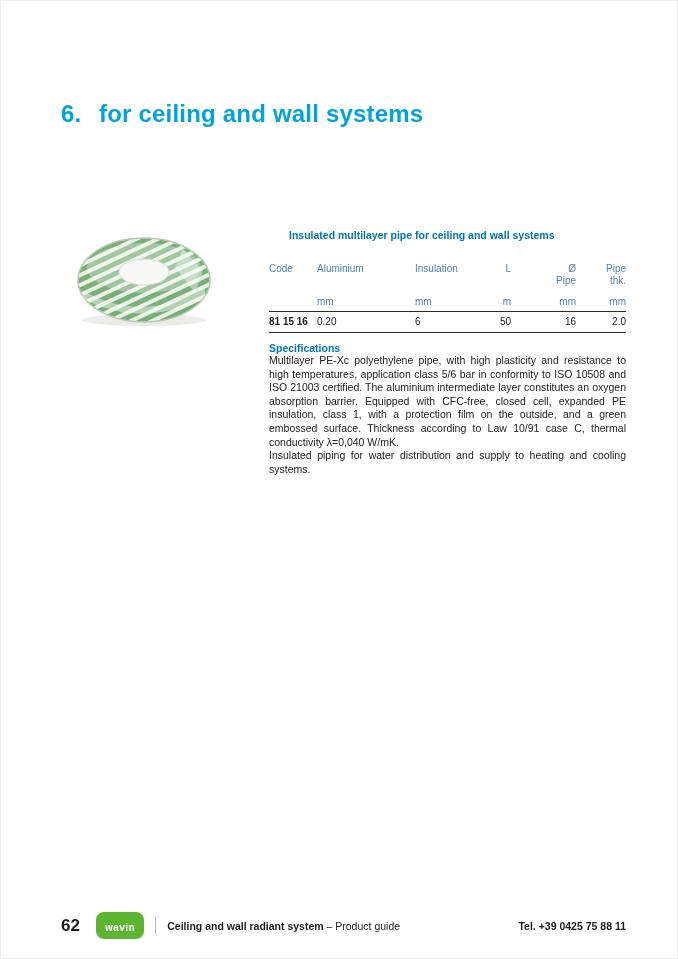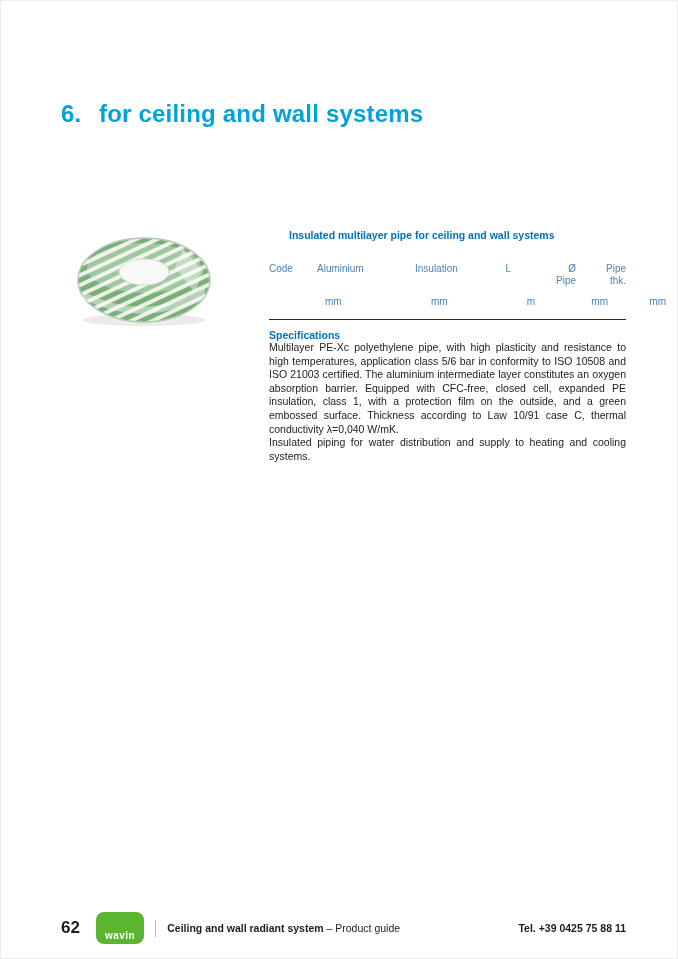--- a/index.html
+++ b/index.html
@@ -59,23 +59,22 @@
     display: grid;
     grid-template-columns: 48px 98px 50px 46px 65px 50px;
     font-size: 10px;
   }
   .t-grid .c4, .t-grid .c5, .t-grid .c6 { text-align: right; }
 
   .t-head { margin-top: 22px; color: #4d82b8; line-height: 12px; }
   .t-units {
     margin-top: 9px;
     color: #4d82b8;
-    padding-bottom: 12px;
+    padding-bottom: 4px;
     border-bottom: 1px solid #2a2a2a;
-    gap: 8px;
   }
   .t-row {
     padding: 4px 0 5px 0;
     border-bottom: 1px solid #2a2a2a;
     color: #1c1c1c;
   }
   .t-row .code { font-weight: bold; }
 
   .sec-heading {
     margin-top: 9px;
@@ -102,21 +101,21 @@
     font-size: 10.5px;
   }
   .page-num { font-weight: bold; font-size: 17px; margin-right: 16px; }
   .logo-pill {
     background: #5cb531;
     color: #ffffff;
     font-weight: bold;
     font-size: 10px;
     line-height: 15px;
     height: 27px;
-    padding: 16px 9px;
+    padding: 8px 9px;
     border-radius: 8px;
     letter-spacing: 0.5px;
   }
   .foot-div {
     width: 1px;
     height: 17px;
     background: #b5b5b5;
     margin: 0 11px;
   }
   .doc-title-bold { font-weight: bold; }
@@ -187,20 +186,28 @@
 
     <div class="t-grid t-units">
       <div class="c1"></div>
       <div class="c2">mm</div>
       <div class="c3">mm</div>
       <div class="c4">m</div>
       <div class="c5">mm</div>
       <div class="c6">mm</div>
     </div>
 
+    <div class="t-grid t-row">
+      <div class="c1 code">81 15 16</div>
+      <div class="c2">0.20</div>
+      <div class="c3">6</div>
+      <div class="c4">50</div>
+      <div class="c5">16</div>
+      <div class="c6">2.0</div>
+    </div>
 
     <div class="sec-heading">Specifications</div>
     <div class="sec-body">Multilayer PE-Xc polyethylene pipe, with high plasticity and resistance to high temperatures, application class 5/6 bar in conformity to ISO 10508 and ISO 21003 certified. The aluminium intermediate layer constitutes an oxygen absorption barrier. Equipped with CFC-free, closed cell, expanded PE insulation, class 1, with a protection film on the outside, and a green embossed surface. Thickness according to Law 10/91 case C, thermal conductivity λ=0,040 W/mK.</div>
 
     <div class="sec-body">Insulated piping for water distribution and supply to heating and cooling systems.</div>
 
   </div>
 
   <div class="footer">
     <span class="page-num">62</span>

